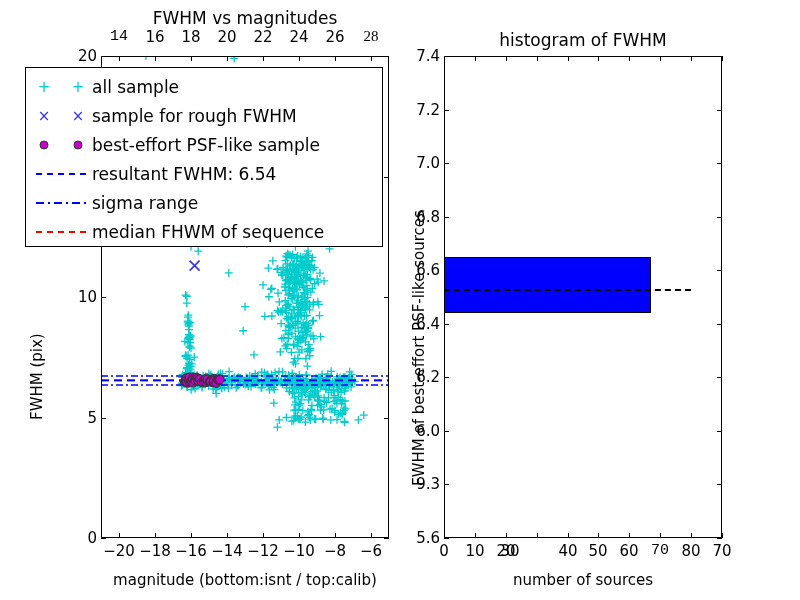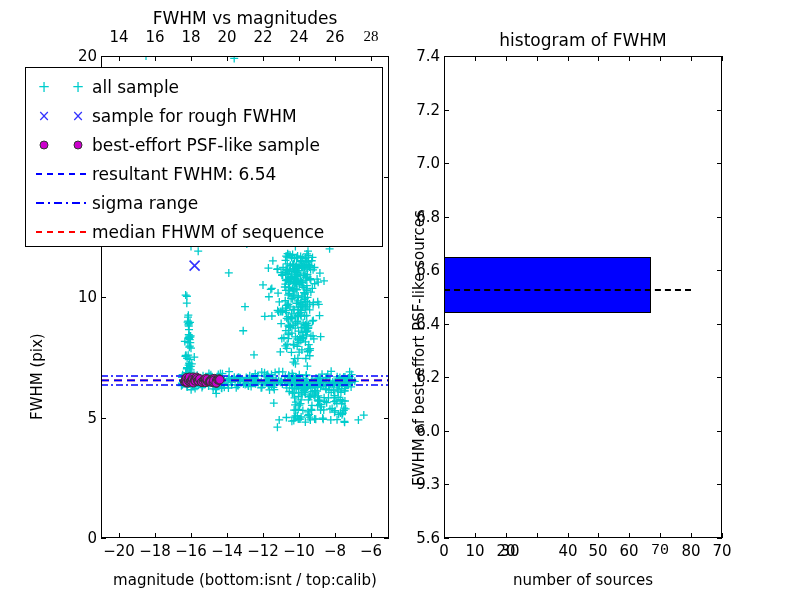--- a/index.html
+++ b/index.html
@@ -134,21 +134,21 @@
   }
 </style>
 </head>
 <body>
 
 <div id="figure">
 
   <div class="plot-title" style="left:101px; top:8px; width:288px;">FWHM vs magnitudes</div>
 
   <div id="left-top-ticks">
-      <div class="tick-label tick-x" style="left: 119px; top: 28px;">14</div>
+      <div class="tick-label tick-x" style="left: 119px; top: 28px; font-family: Liberation Mono, monospace;">14</div>
       <div class="tick-label tick-x" style="left: 155px; top: 28px;">16</div>
       <div class="tick-label tick-x" style="left: 191px; top: 28px;">18</div>
       <div class="tick-label tick-x" style="left: 227px; top: 28px;">20</div>
       <div class="tick-label tick-x" style="left: 263px; top: 28px;">22</div>
       <div class="tick-label tick-x" style="left: 299px; top: 28px;">24</div>
       <div class="tick-label tick-x" style="left: 335px; top: 28px;">26</div>
       <div class="tick-label tick-x" style="left: 371px; top: 28px; font-family: Liberation Serif, serif;">28</div>
     </div>
 
   <div class="axes" id="left-axes" style="left:101px; top:56px; width:288px; height:482px;"></div>

